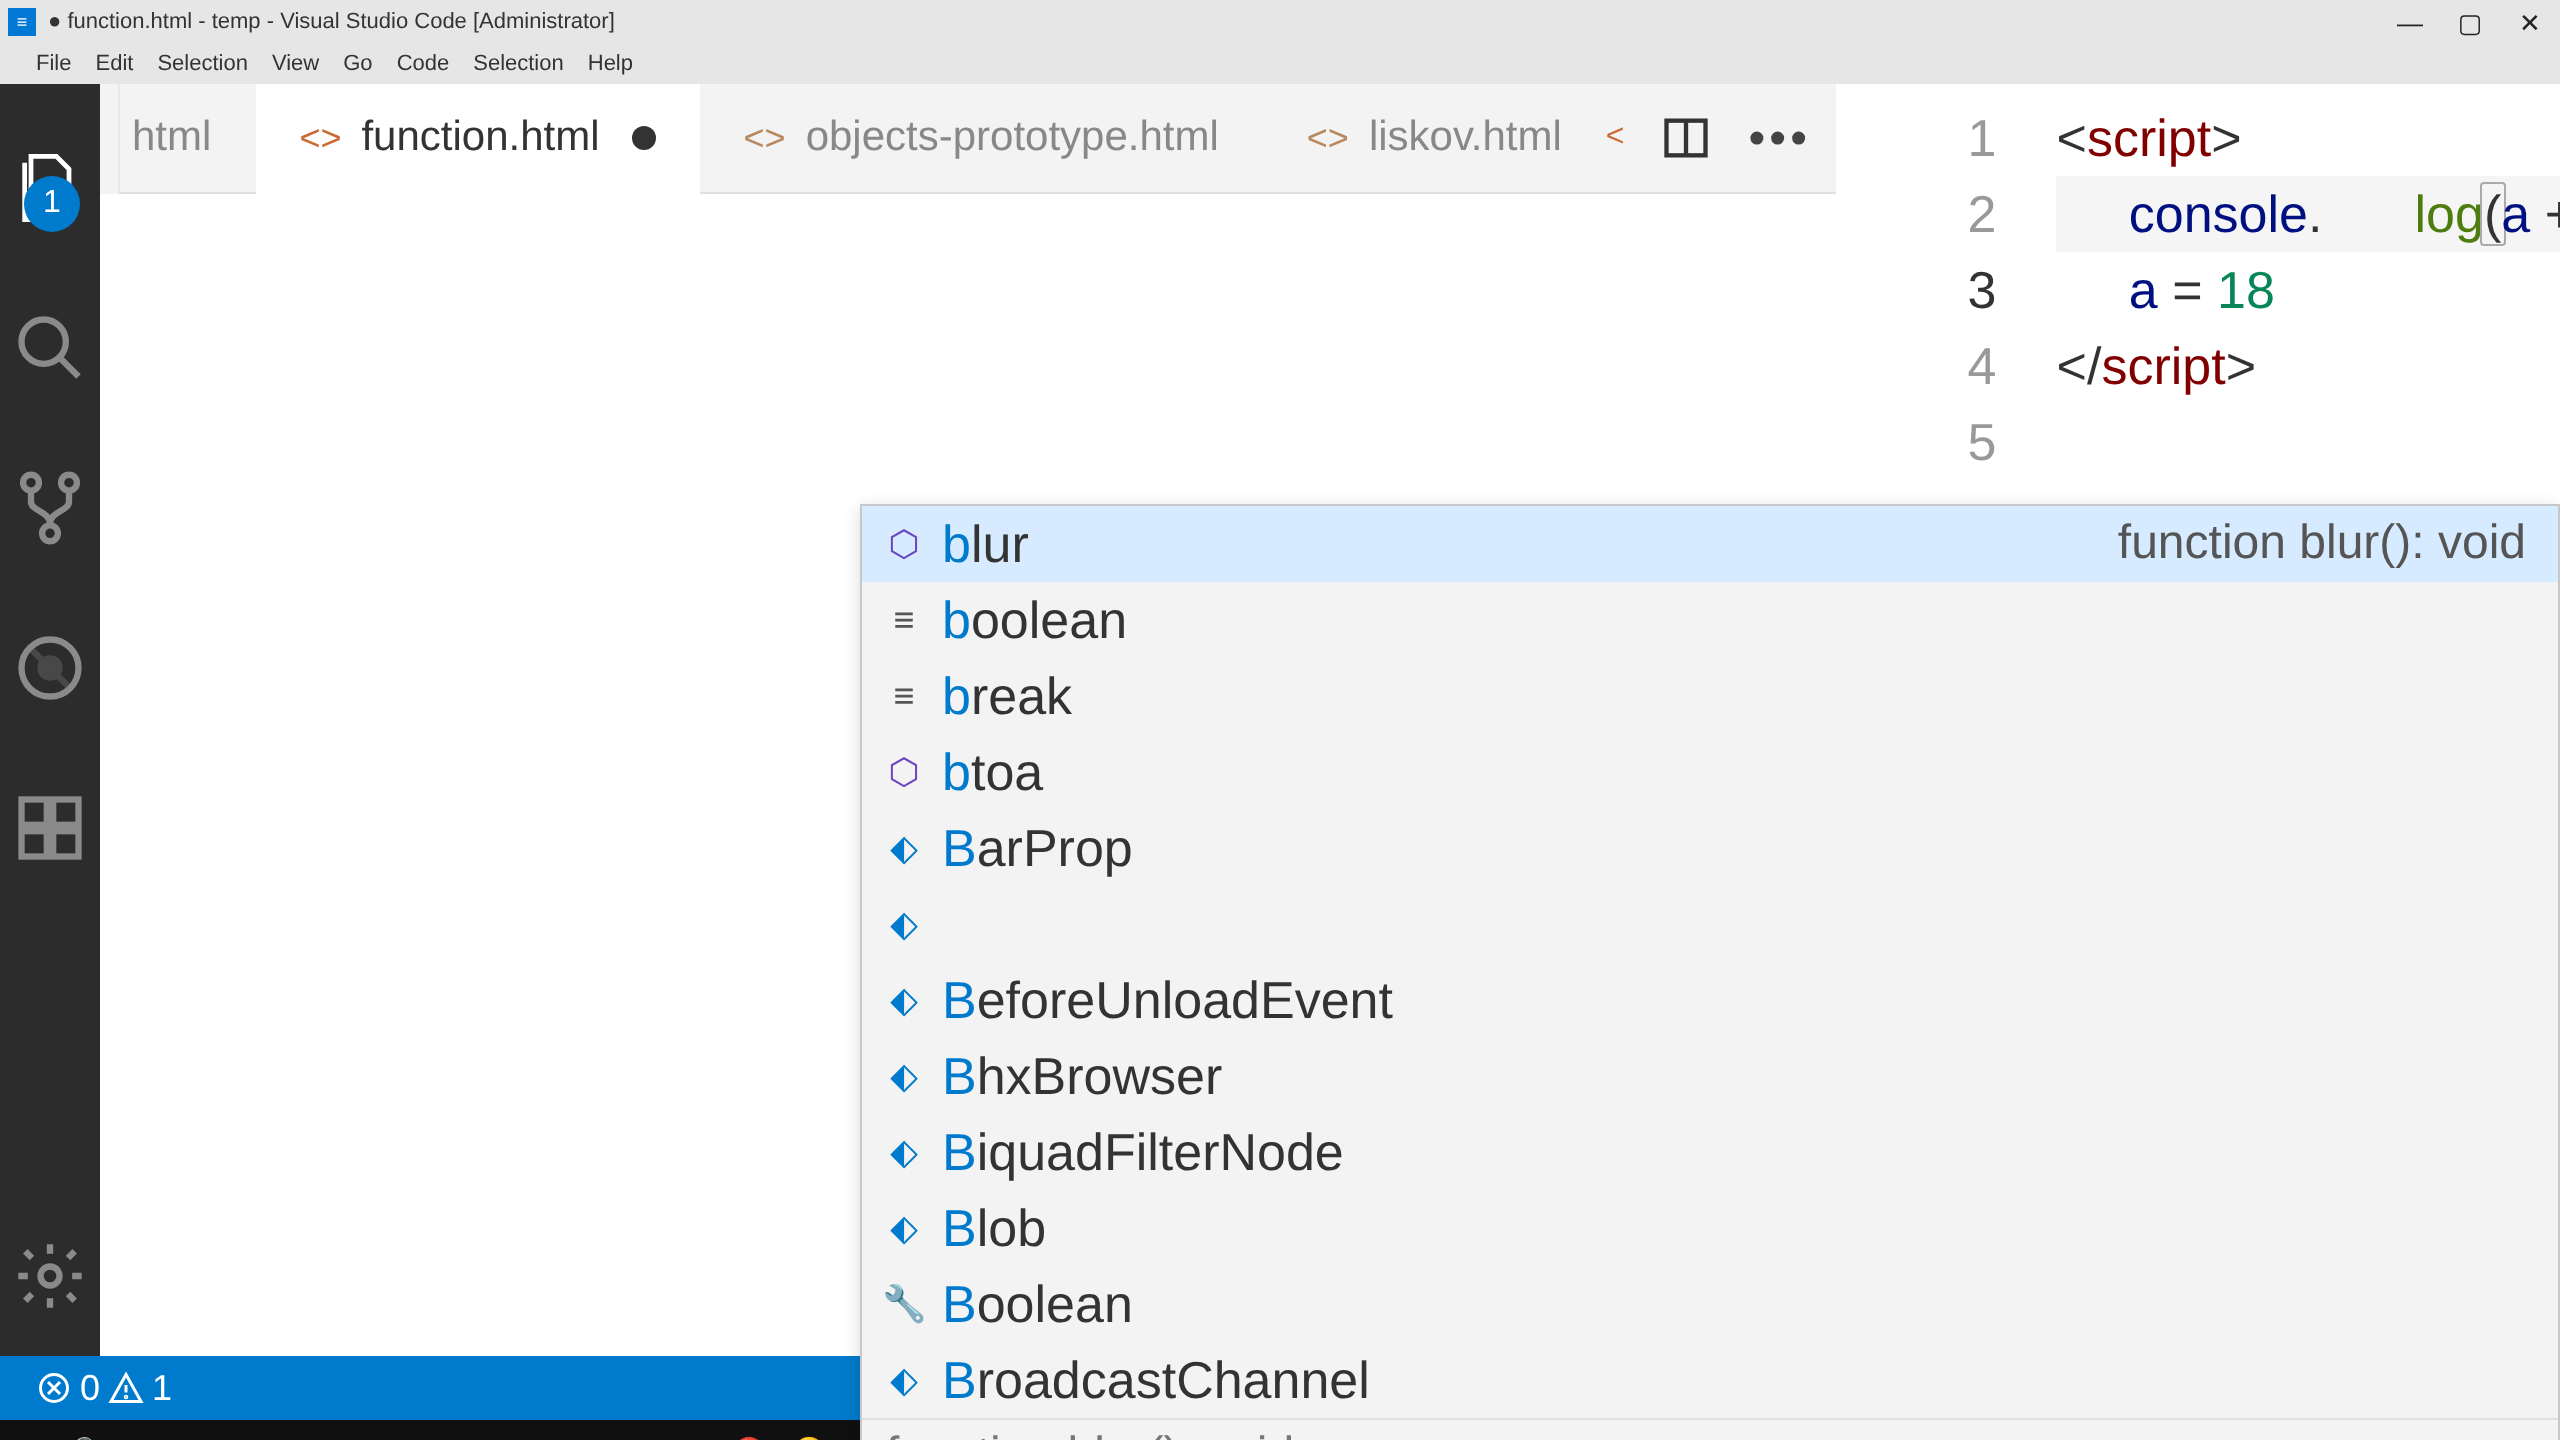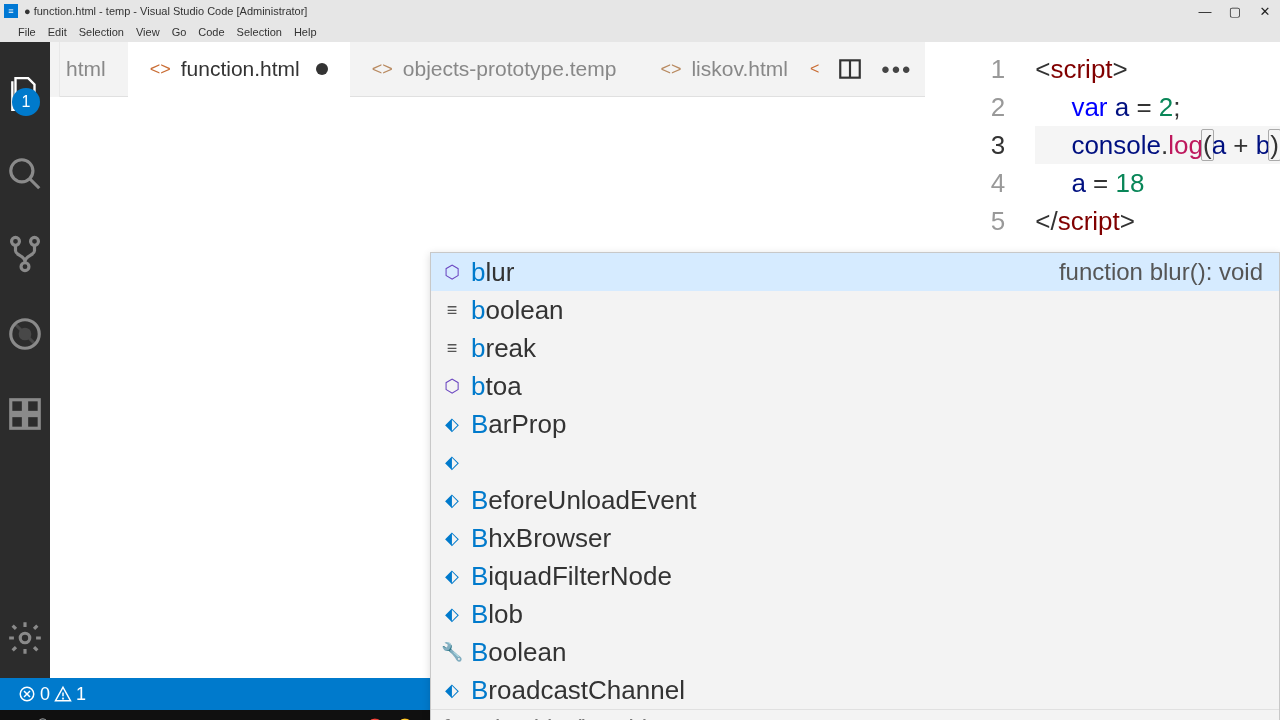--- a/index.html
+++ b/index.html
@@ -32,21 +32,21 @@
 .code-wrap { flex:1; display:flex; position:relative; font-family:Consolas,"Courier New",monospace; font-size:26px; line-height:38px; }
 .gutter { width:110px; text-align:right; color:#999; padding-top:8px; padding-right:30px; }
 .gutter div { height:38px; }
 .code { flex:1; padding-top:8px; position:relative; }
 .codeline { height:38px; white-space:pre; color:#333; }
 .codeline.hl { background:#f5f5f5; }
 .tok-tag { color:#800000; }
 .tok-kw { color:#0000ff; }
 .tok-var { color:#001080; }
 .tok-num { color:#098658; }
-.tok-fn { color:#be185d; }
+.tok-fn { color:#4d7c0f;margin-left:46px; }
 .tok-punc { color:#333; }
 .match { border:1px solid #aaa; border-radius:2px; padding:0 1px; margin:0 -2px;}
 .minimap { width:88px; background:#fafafa; border-left:1px solid #eee; position:relative; }
 .minimap .mm-hint { position:absolute; top:4px; right:6px; font-size:9px; color:#999; }
 
 .suggest { position:absolute; left:380px; top:210px; width:850px; background:#f3f3f3; border:1px solid #c8c8c8; box-shadow:0 2px 8px rgba(0,0,0,0.15); font-family:Consolas,monospace; font-size:26px; color:#333; z-index:10; }
 .sugg-row { display:flex; align-items:center; height:38px; padding:0 10px; cursor:pointer; }
 .sugg-row.selected { background:#d6ebff; }
 .sugg-row .sicon { width:22px; text-align:center; margin-right:8px; font-size:18px;}
 .sicon.cube { color:#6b46c1; }
@@ -142,21 +142,21 @@
       <div class="tab inactive" style="padding-left:6px;">
         <span class="tabname">html</span>
       </div>
       <div class="tab active">
         <span class="ficon">&lt;&gt;</span>
         <span class="tabname">function.html</span>
         <span class="dirty-dot"></span>
       </div>
       <div class="tab inactive">
         <span class="ficon">&lt;&gt;</span>
-        <span class="tabname">objects-prototype.temp</span>
+        <span class="tabname">objects-prototype.html</span>
       </div>
       <div class="tab inactive">
         <span class="ficon">&lt;&gt;</span>
         <span class="tabname">liskov.html</span>
       </div>
       <div class="tab-actions">
         <span class="ficon" style="color:#c96c33;">&lt;</span>
         <svg viewBox="0 0 24 24" fill="none" stroke="#333" stroke-width="2">
             <rect x="3" y="4" width="18" height="16"></rect>
             <line x1="12" y1="4" x2="12" y2="20"></line>
@@ -168,21 +168,20 @@
     <div class="code-wrap">
       <div class="gutter">
         <div>1</div>
         <div>2</div>
         <div style="color:#333;font-weight:500">3</div>
         <div>4</div>
         <div>5</div>
       </div>
       <div class="code">
         <div class="codeline"><span class="tok-punc">&lt;</span><span class="tok-tag">script</span><span class="tok-punc">&gt;</span></div>
-        <div class="codeline">     <span class="tok-kw">var</span><span class="tok-var"> a </span><span>= </span><span class="tok-num">2</span><span>;</span></div>
         <div class="codeline hl">     <span class="tok-var">console</span><span>.</span><span class="tok-fn">log</span><span class="match">(</span><span class="tok-var">a</span><span> + </span><span class="tok-var">b</span><span class="match">)</span><span>;</span></div>
         <div class="codeline">     <span class="tok-var">a</span><span> = </span><span class="tok-num">18</span></div>
         <div class="codeline"><span class="tok-punc">&lt;/</span><span class="tok-tag">script</span><span class="tok-punc">&gt;</span></div>
       </div>
       <div class="minimap">
           <div class="mm-hint">▒▒▒</div>
         </div>
     </div>
 
     <div class="suggest">

